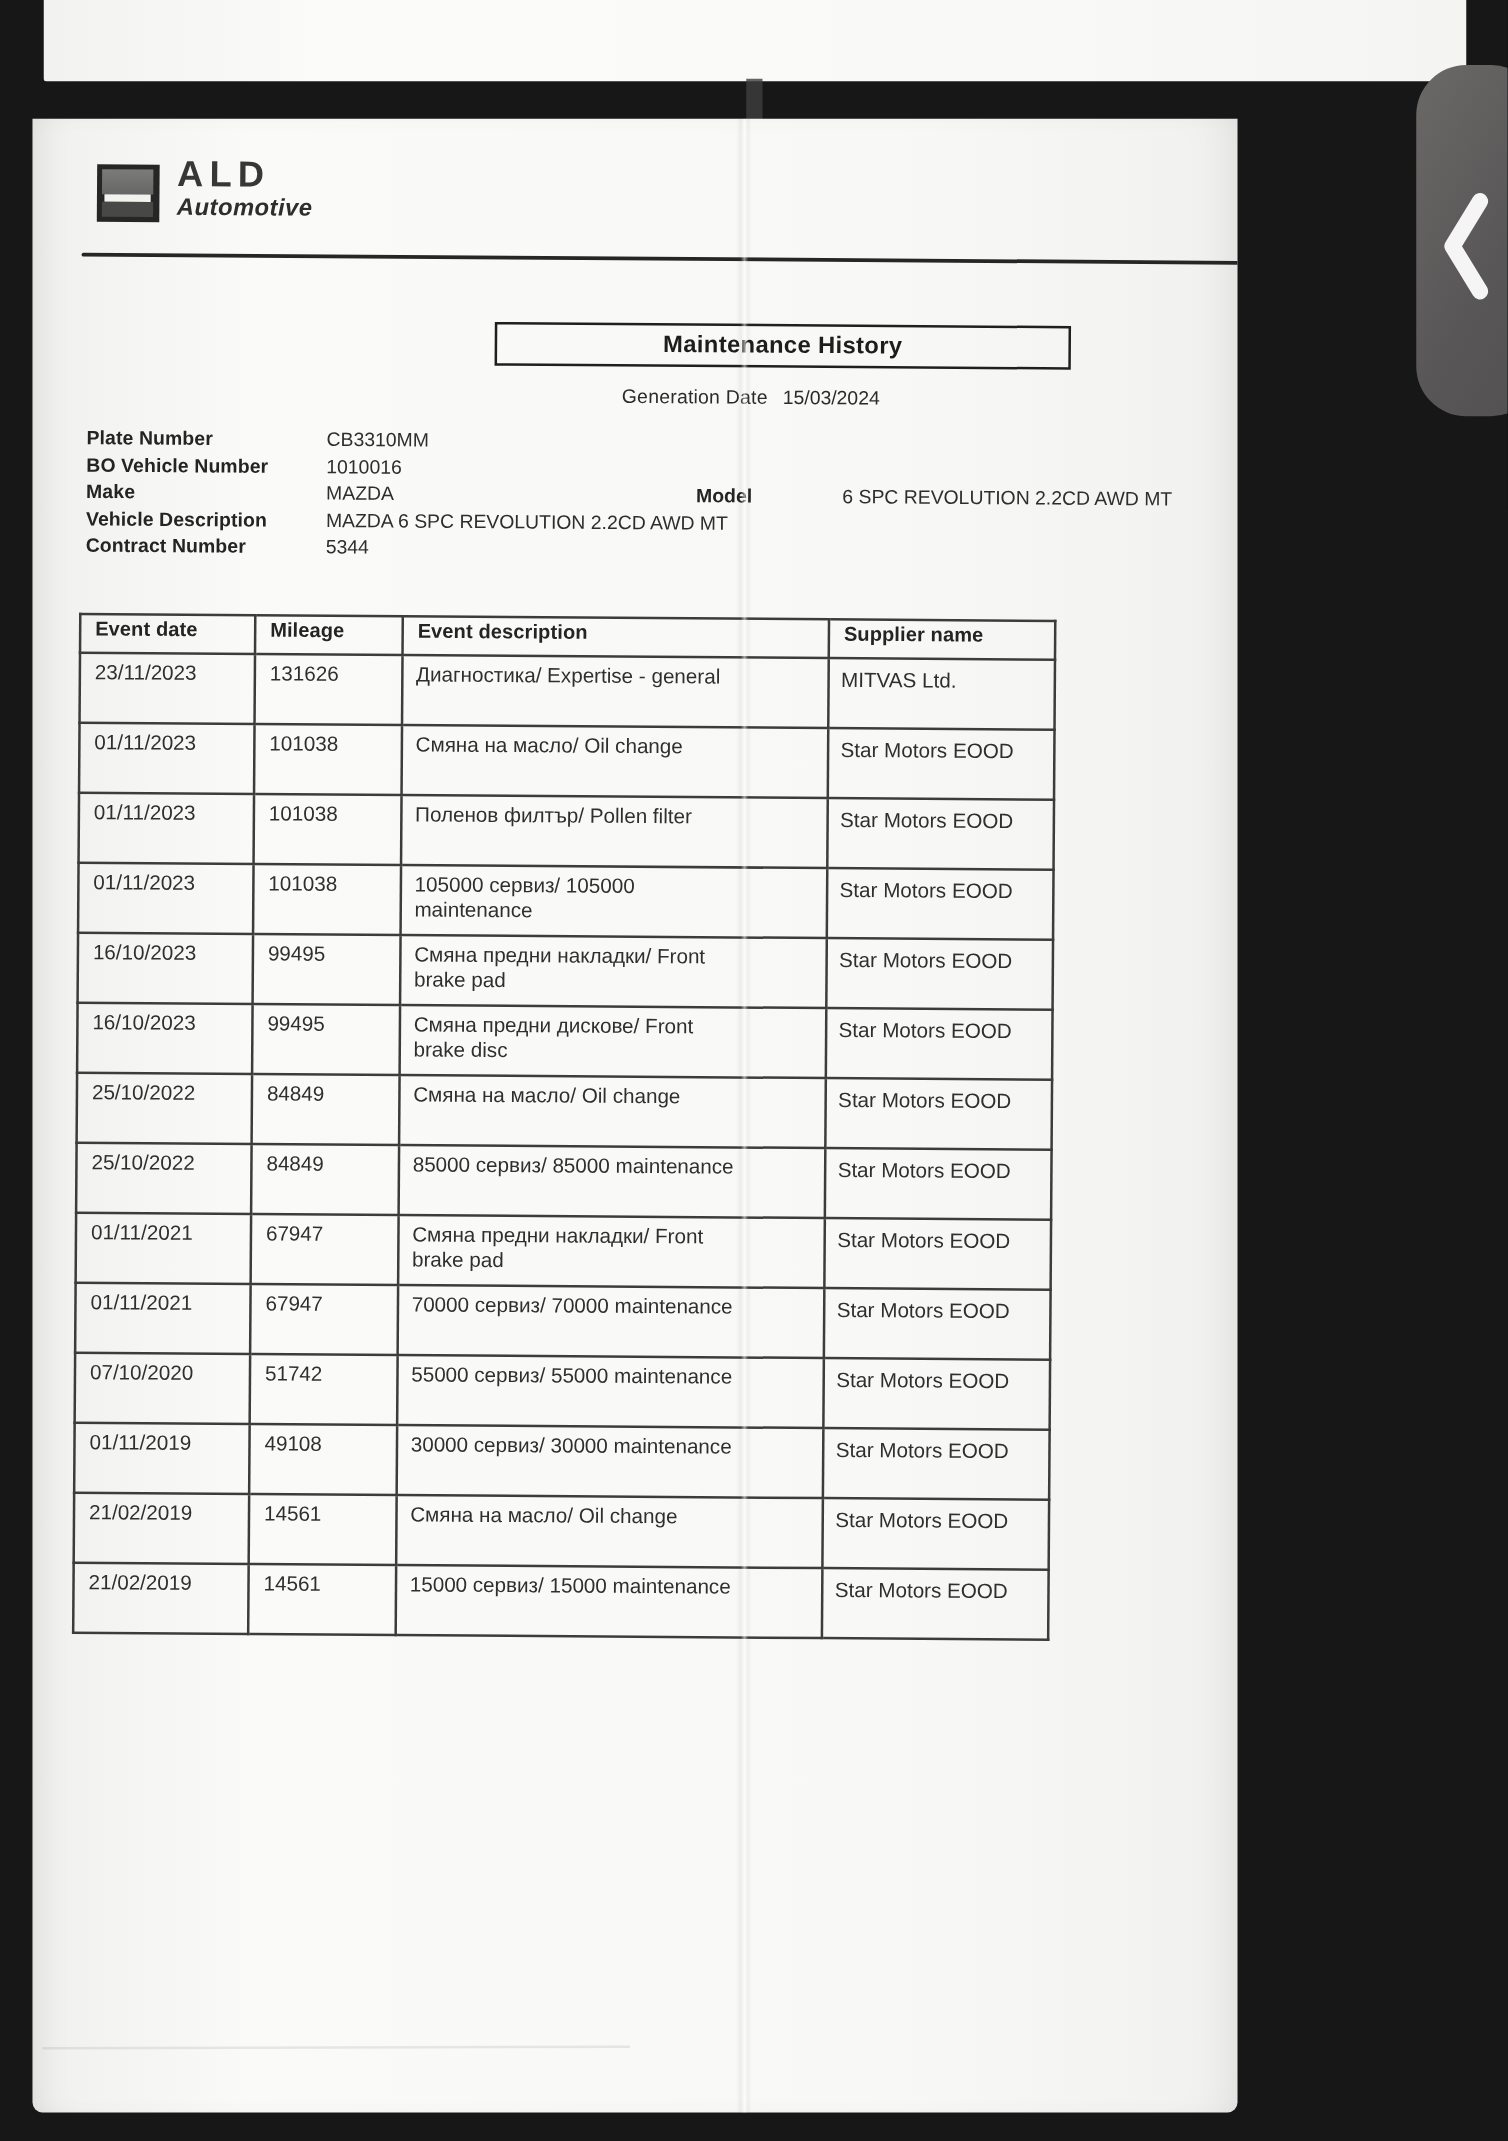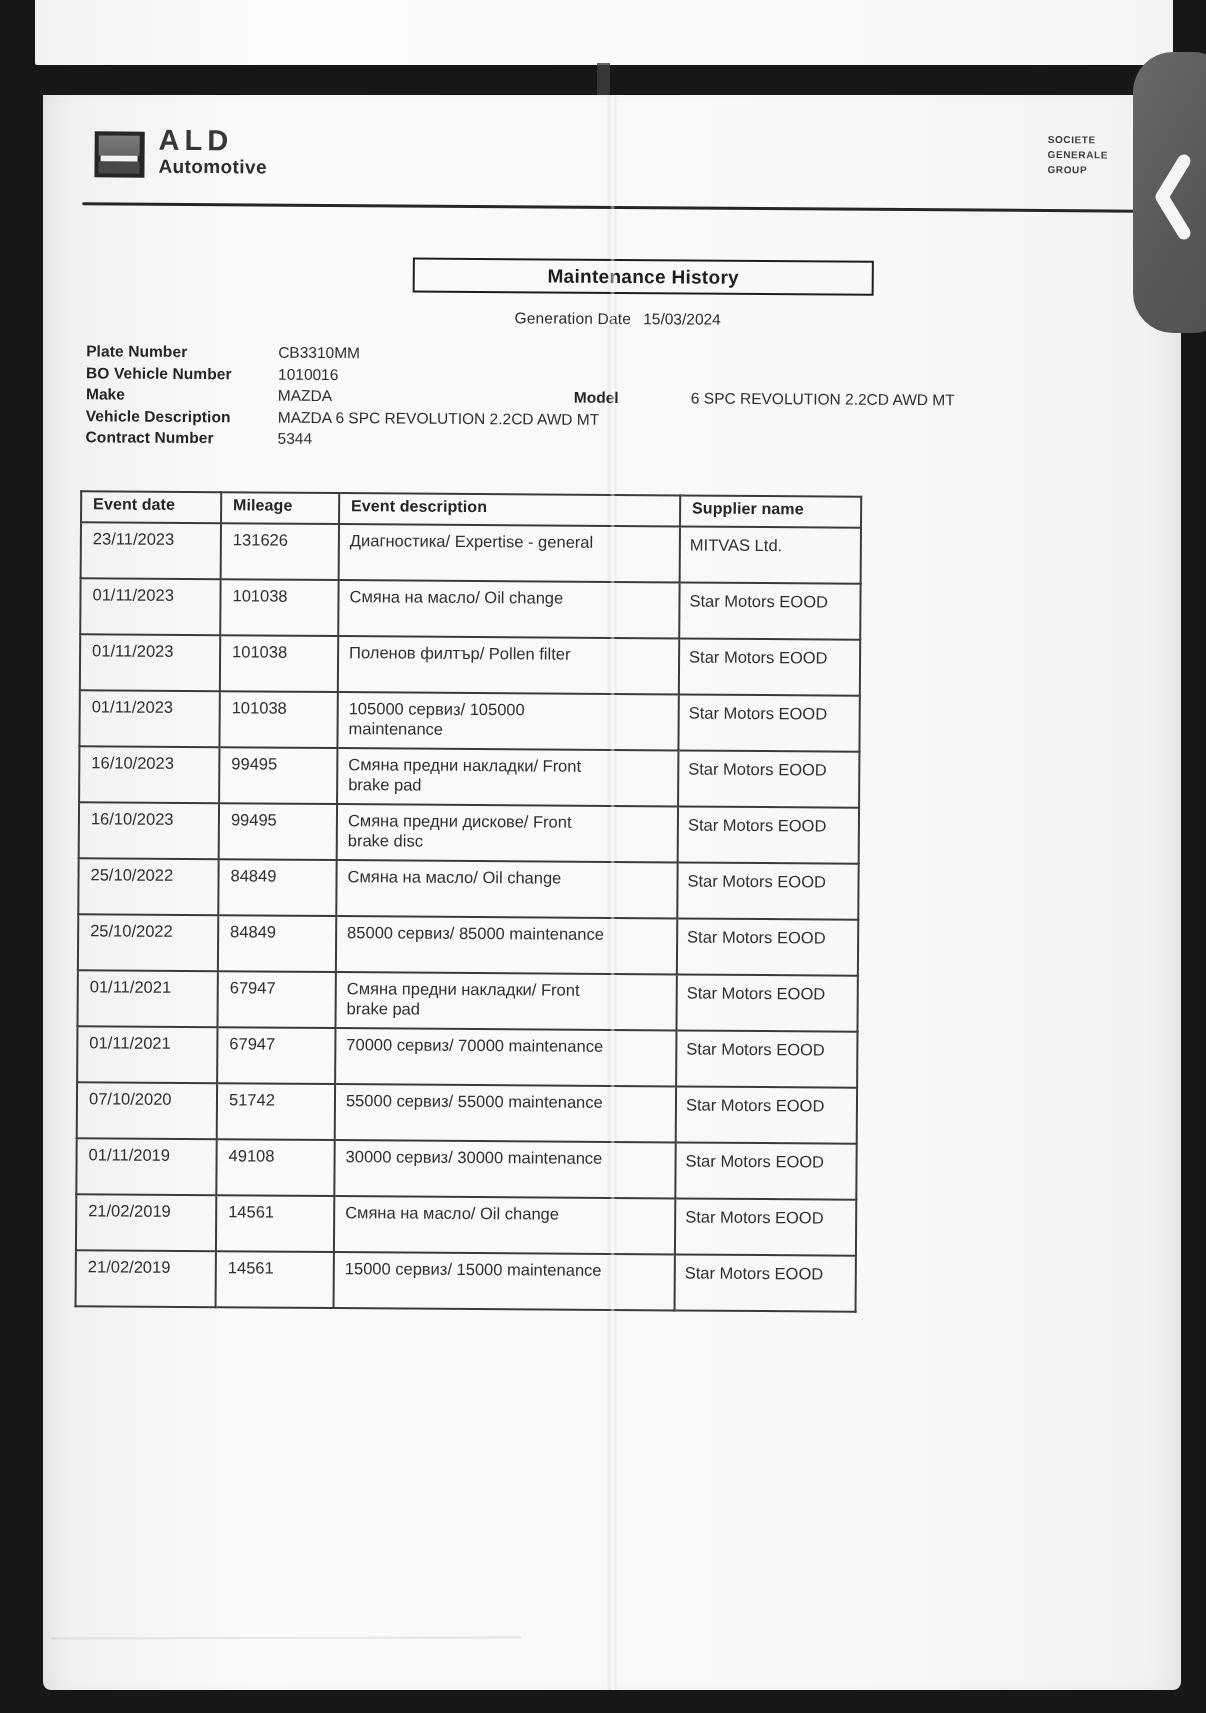--- a/index.html
+++ b/index.html
@@ -6,37 +6,37 @@
   body{width:1206px;height:1713px;position:relative;overflow:hidden;
        font-family:"Liberation Sans",sans-serif;-webkit-font-smoothing:antialiased;}
 
   
   .stage{position:absolute;inset:0;background:#171717;}
   .page-strip-top{position:absolute;left:35px;top:0;width:1138px;height:65px;
       background:linear-gradient(90deg,#f2f2f0,#fbfbfa 20%,#f9f9f7 70%,#f4f4f2);
       border-radius:0 0 2px 2px;}
   .gap-crease{position:absolute;left:597px;top:63px;width:13px;height:34px;background:#3f3f3e;opacity:.8;}
 
-  .page{position:absolute;left:43px;top:95px;width:1138px;height:1595px;
+  .page{position:absolute;left:26px;top:95px;width:964px;height:1595px;
       background:linear-gradient(90deg,#f0f0ee,#fafaf8 18%,#f8f8f6 72%,#f1f1ef);
       box-shadow:inset 20px 0 34px -24px rgba(0,0,0,.14), inset -26px 0 44px -30px rgba(0,0,0,.12);
       border-radius:0 0 8px 8px;overflow:hidden;}
   .page-crease{position:absolute;left:563px;top:0;width:12px;height:1595px;
       background:linear-gradient(90deg,rgba(70,70,70,0) 0%,rgba(70,70,70,.07) 30%,rgba(255,255,255,.5) 55%,rgba(70,70,70,.06) 80%,rgba(70,70,70,0) 100%);}
   .scan-line{position:absolute;left:8px;top:1542px;width:470px;height:2px;background:rgba(60,60,60,.10);transform:rotate(-.15deg);}
 
   .page-inner{position:absolute;inset:0;transform:rotate(.4deg);transform-origin:0 0;color:#2d2d2d;}
 
   
   .logo-mark{position:absolute;left:52px;top:36px;width:50px;height:46px;background:#262626;padding:0;}
   .logo-mark .lm-top{position:absolute;left:4px;top:4px;right:5px;height:20px;background:linear-gradient(180deg,#7b7b79,#666);}
   .logo-mark .lm-stripe{position:absolute;left:6px;top:24px;right:7px;height:6px;background:#f2f2ef;}
   .logo-mark .lm-bot{position:absolute;left:4px;top:30px;right:5px;bottom:4px;background:#484846;}
   .brand-ald{position:absolute;left:116px;top:28px;font-size:29px;font-weight:700;letter-spacing:5px;color:#373737;}
-  .brand-sub{position:absolute;left:116px;top:60px;font-size:19px;font-weight:700;letter-spacing:.4px;color:#2e2e2e;}
+  .brand-sub{position:absolute;left:116px;top:60px;font-size:19px;font-weight:700;letter-spacing:.4px;color:#2e2e2e;font-style:italic;}
   .sgg{position:absolute;left:1005px;top:30px;font-size:10px;font-weight:700;line-height:15px;letter-spacing:.6px;
        color:#3c3c3c;white-space:pre-line;}
   .head-rule{position:absolute;left:40px;top:107px;width:1058px;height:3px;background:#262626;border-radius:2px;}
 
   
   .title-box{position:absolute;left:371px;top:160px;width:457px;height:31px;border:2.5px solid #1f1f1f;
       display:flex;align-items:center;justify-content:center;}
   .title-box span{font-size:19px;font-weight:700;letter-spacing:.3px;color:#1d1d1d;}
   .gendate{position:absolute;left:473px;top:211px;font-size:15.5px;color:#2b2b2b;}
   .gendate .gd-label{letter-spacing:.2px;}

